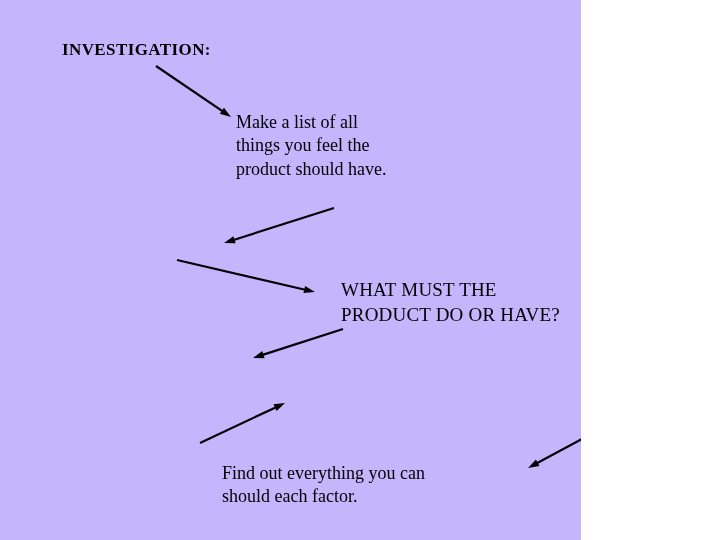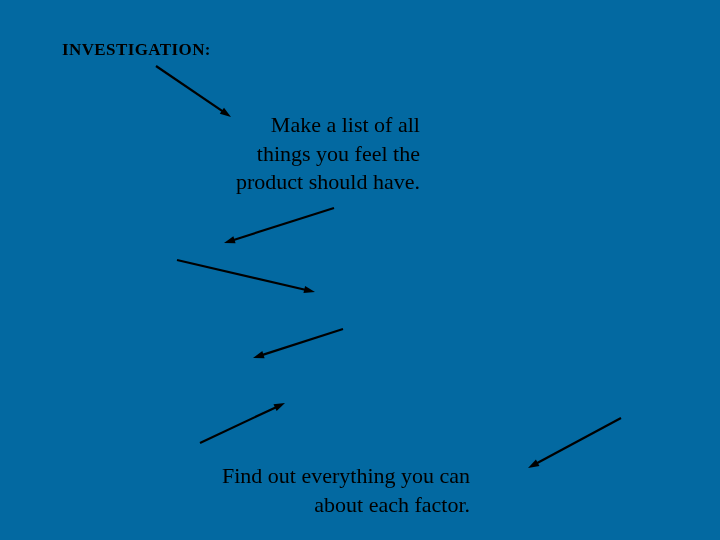--- a/index.html
+++ b/index.html
@@ -3,23 +3,23 @@
 <meta charset="utf-8">
 <title>Investigation Slide</title>
 <style>
   html, body {
     margin: 0;
     padding: 0;
     background: #ffffff;
   }
   #slide {
     position: relative;
-    width: 720px;
+    width: 581px;
     height: 540px;
-    background: #0369a1;
+    background: #c4b5fd;
     overflow: hidden;
     font-family: "Liberation Serif", "DejaVu Serif", serif;
     color: #000000;
   }
   .txt {
     position: absolute;
     white-space: pre;
     line-height: 1.30;
     color: #000000;
     font-family: "Liberation Serif", "DejaVu Serif", serif;
@@ -29,22 +29,21 @@
     font-size: 17px;
     letter-spacing: 0.4px;
   }
   .caps {
     font-weight: normal;
     font-size: 19px;
     letter-spacing: 0.2px;
   }
   .body {
     font-weight: normal;
-    font-size: 22px;
-    text-align: right;
+    font-size: 18px;
   }
   svg.arrows {
     position: absolute;
     left: 0;
     top: 0;
     width: 720px;
     height: 540px;
     pointer-events: none;
   }
 
@@ -89,19 +88,21 @@
       </g>
     </svg>
 
   <div class="txt heading" id="t-investigation">INVESTIGATION:</div>
 
   <div class="txt body" id="t-makelist">Make a list of all
 things you feel the
 product should have.</div>
 
 
+  <div class="txt caps" id="t-whatmust">WHAT MUST THE
+PRODUCT DO OR HAVE?</div>
 
 
 
   <div class="txt body" id="t-findout">Find out everything you can
-about each factor.</div>
+should each factor.</div>
 
 </div>
 
 </body></html>

